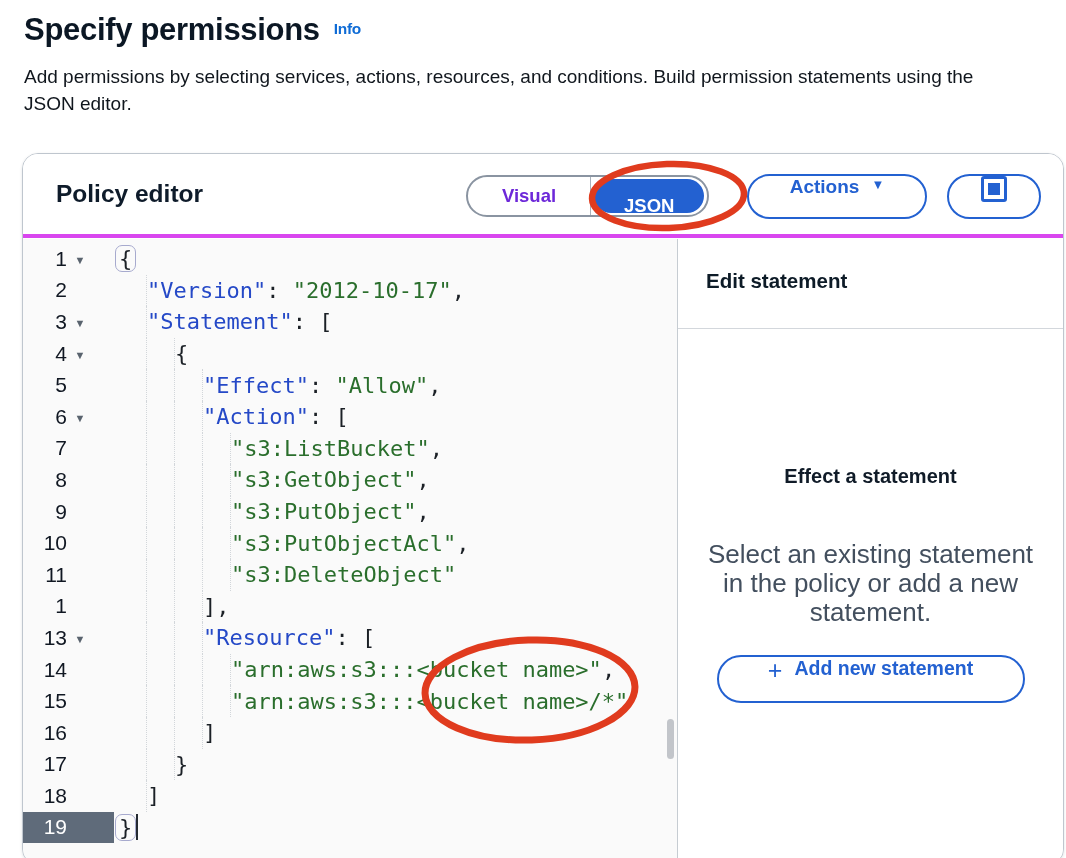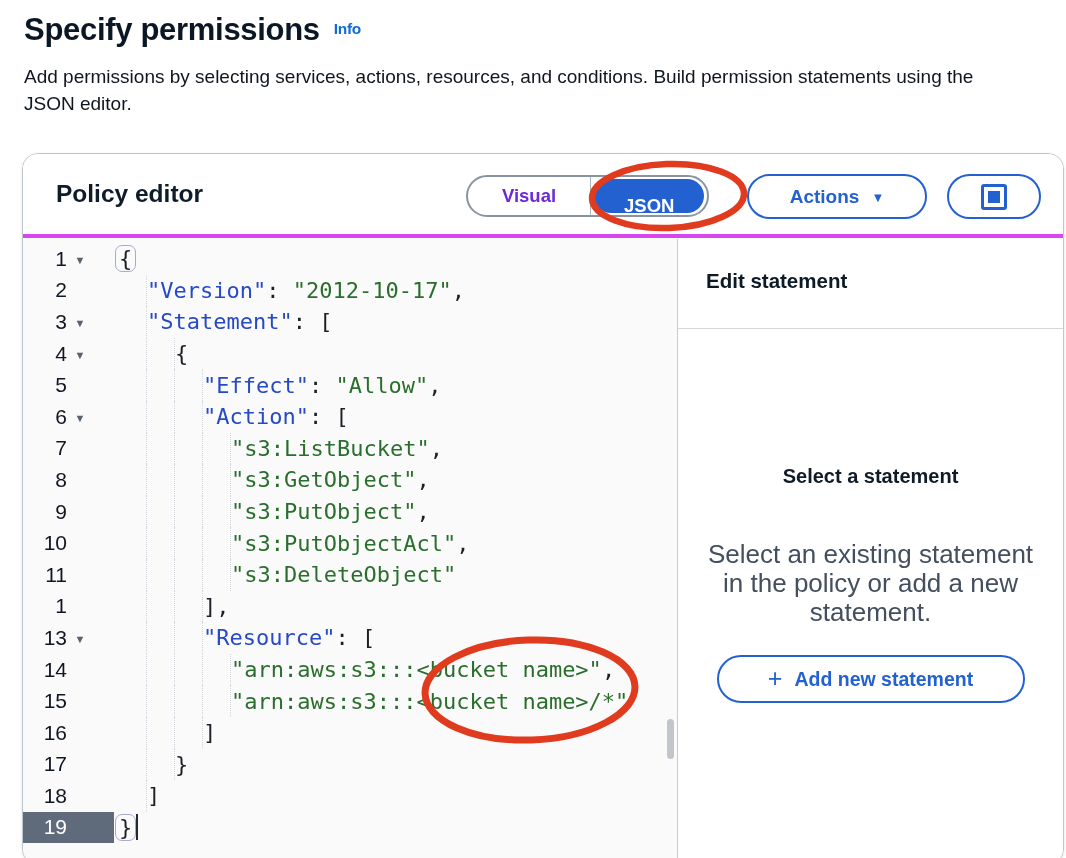--- a/index.html
+++ b/index.html
@@ -26,21 +26,21 @@
 
   .segmented { position: absolute; left: 443px; top: 21px; height: 42px; display: flex;
     align-items: stretch; border: 2px solid #8a94a1; border-radius: 22px; background: #fff; }
   .seg { border: none; background: transparent; cursor: pointer;
     font-family: "Liberation Sans", sans-serif; }
   .seg.visual { width: 122px; font-size: 18.5px; font-weight: 700; color: #6d28d9; }
   .seg-divider { width: 1px; background: #aab2bb; }
   .seg.json { margin: 2px 3px; padding: 16px 30px; background: var(--accent); color: #fff;
     border-radius: 17px; font-size: 18.5px; font-weight: 700; }
 
-  .btn { display: flex; align-items: center; justify-content: center; background: #fff;
+  .btn { display: flex; justify-content: center; background: #fff;
     border: 2px solid var(--accent); color: var(--accent); cursor: pointer;
     font-family: "Liberation Sans", sans-serif; font-weight: 700; }
   .actions-btn { position: absolute; left: 724px; top: 20px; width: 180px; height: 45px;
     border-radius: 23px; font-size: 19px; gap: 12px; }
   .caret { font-size: 13px; transform: translateY(1px); }
   .expand-btn { position: absolute; left: 924px; top: 20px; width: 94px; height: 45px;
     border-radius: 23px; }
   .expand-icon { width: 26px; height: 26px; border: 3px solid var(--accent); border-radius: 3px;
     display: flex; align-items: center; justify-content: center; }
   .expand-icon .inner { width: 12px; height: 12px; background: var(--accent); }
@@ -341,21 +341,21 @@
           </div>
         </div>
       <div class="scroll-thumb"></div>
     </div>
 
     <div class="panel">
       <div class="panel-header">
         <h3 class="panel-title">Edit statement</h3>
       </div>
       <div class="empty">
-        <div class="empty-title">Select a statement</div>
+        <div class="empty-title">Effect a statement</div>
         <div class="empty-text">Select an existing statement in the policy or add a new statement.</div>
         <button class="btn add-btn">
           <span class="plus">+</span>
           <span>Add new statement</span>
         </button>
       </div>
     </div>
 
   </div>
 

